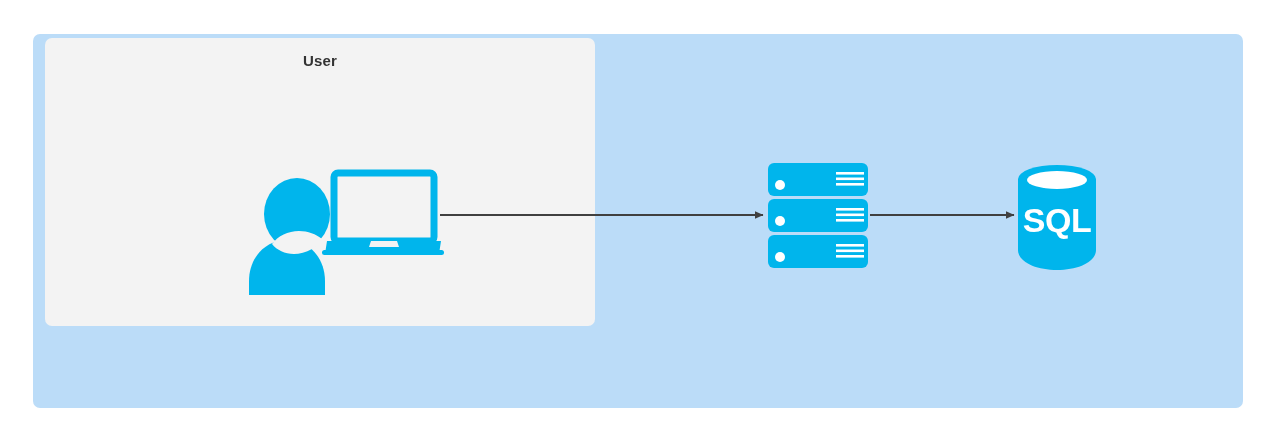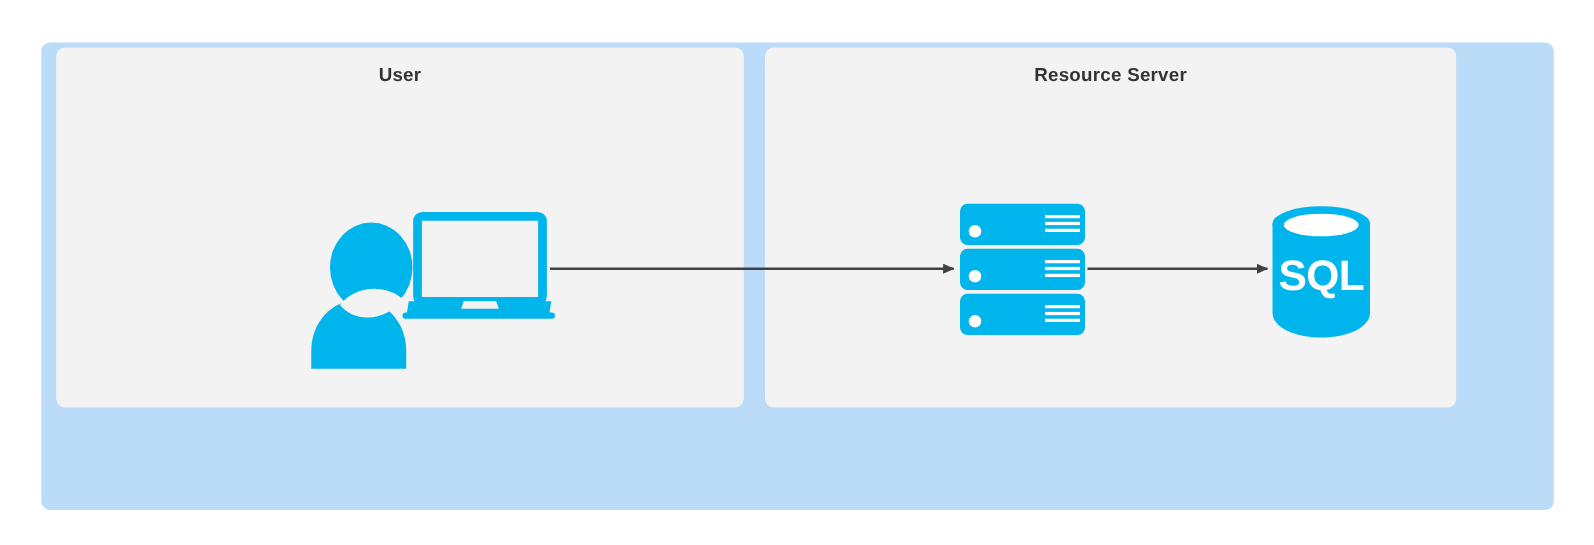--- a/index.html
+++ b/index.html
@@ -82,23 +82,20 @@
 <body>
 
 <div id="diagram-root">
 
   <div class="outer-container"></div>
 
   <div class="panel left">
     <div class="panel-title">User</div>
   </div>
 
-  <div class="panel right">
-    <div class="panel-title">Resource Server</div>
-  </div>
 
   <svg class="art-layer" viewBox="0 0 1275 436" xmlns="http://www.w3.org/2000/svg">
 
     <defs>
       <marker id="arrowhead" markerWidth="9" markerHeight="8" refX="8.5" refY="4" orient="auto" markerUnits="userSpaceOnUse">
         <path d="M0,0 L9,4 L0,8 z" fill="#404040"></path>
       </marker>
     </defs>
 
     <g class="hit">

